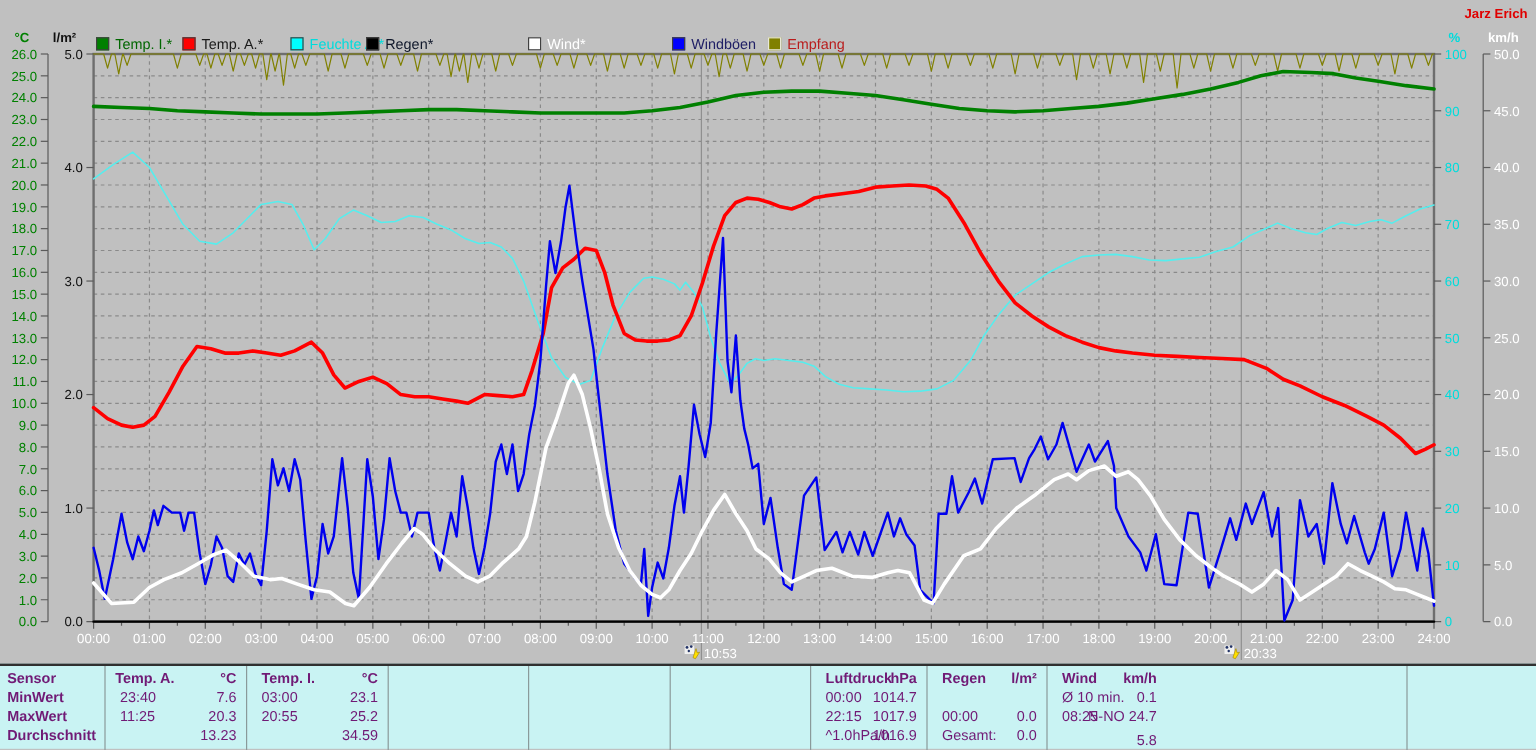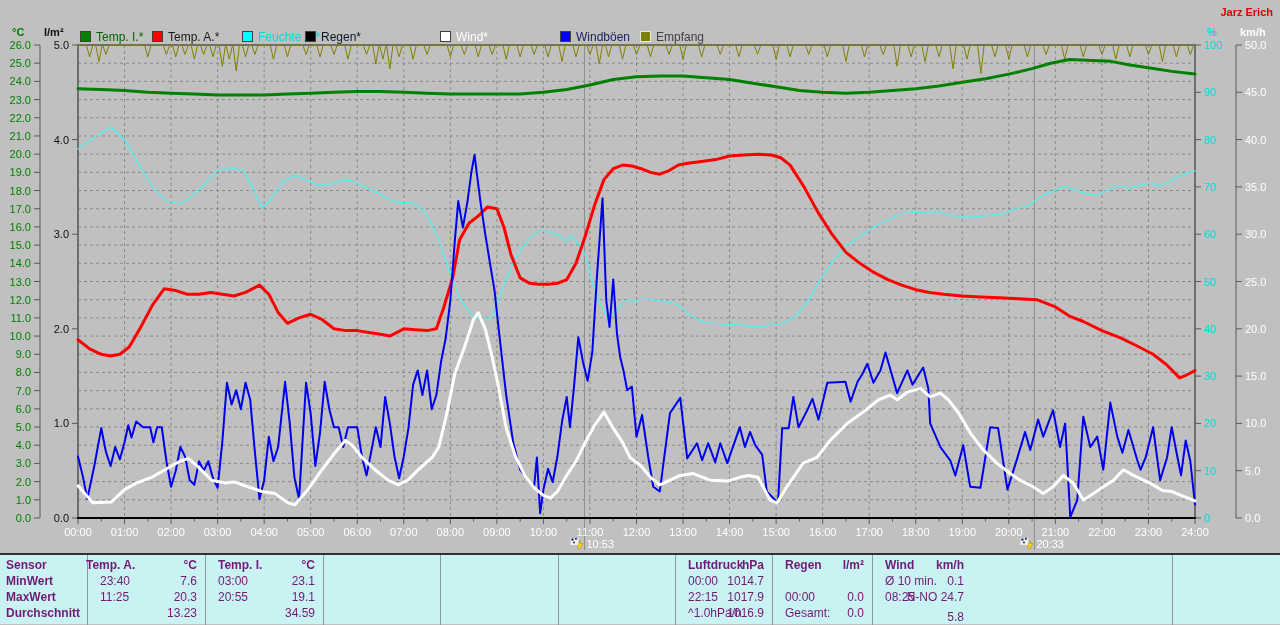--- a/index.html
+++ b/index.html
@@ -34,21 +34,21 @@
   <div class="axtitle ax-lm">l/m²</div>
   <div class="axtitle ax-pc">%</div>
   <div class="axtitle ax-kh">km/h</div>
   <div id="legend">
       <div class="lgi" style="left: 80px;"><span class="lgsq" style="background: rgb(0, 128, 0);"></span><span style="color: rgb(0, 102, 0);">Temp. I.*</span></div>
       <div class="lgi" style="left: 152px;"><span class="lgsq" style="background: rgb(255, 0, 0);"></span><span style="color: rgb(26, 26, 26);">Temp. A.*</span></div>
       <div class="lgi" style="left: 242px;"><span class="lgsq" style="background: rgb(0, 255, 255);"></span><span style="color: rgb(0, 220, 220);">Feuchte A.*</span></div>
       <div class="lgi" style="left: 305px;"><span class="lgsq" style="background: rgb(0, 0, 0);"></span><span style="color: #0f172a;">Regen*</span></div>
       <div class="lgi" style="left: 440px;"><span class="lgsq" style="background: rgb(255, 255, 255);"></span><span style="color: rgb(255, 255, 255);">Wind*</span></div>
       <div class="lgi" style="left: 560px;"><span class="lgsq" style="background: rgb(0, 0, 255);"></span><span style="color: rgb(32, 32, 102); text-align: center;">Windböen</span></div>
-      <div class="lgi" style="left: 640px;"><span class="lgsq" style="background: rgb(128, 128, 0); border-color: rgb(232, 232, 216);"></span><span style="color: #404040;">Empfang</span></div>
+      <div class="lgi" style="left: 640px;"><span class="lgsq" style="background: rgb(128, 128, 0); border-color: rgb(232, 232, 216);"></span><span style="color: #b91c1c;">Empfang</span></div>
     </div>
   <svg id="plot" width="1280" height="553" viewBox="0 0 1280 553">
       <line x1="78" y1="499.81" x2="1195" y2="499.81" stroke="#8a8a8a" stroke-width="1" stroke-dasharray="3 3"></line>
       <line x1="78" y1="481.62" x2="1195" y2="481.62" stroke="#8a8a8a" stroke-width="1" stroke-dasharray="3 3"></line>
       <line x1="78" y1="463.42" x2="1195" y2="463.42" stroke="#8a8a8a" stroke-width="1" stroke-dasharray="3 3"></line>
       <line x1="78" y1="445.23" x2="1195" y2="445.23" stroke="#8a8a8a" stroke-width="1" stroke-dasharray="3 3"></line>
       <line x1="78" y1="427.04" x2="1195" y2="427.04" stroke="#8a8a8a" stroke-width="1" stroke-dasharray="3 3"></line>
       <line x1="78" y1="408.85" x2="1195" y2="408.85" stroke="#8a8a8a" stroke-width="1" stroke-dasharray="3 3"></line>
       <line x1="78" y1="390.65" x2="1195" y2="390.65" stroke="#8a8a8a" stroke-width="1" stroke-dasharray="3 3"></line>
       <line x1="78" y1="372.46" x2="1195" y2="372.46" stroke="#8a8a8a" stroke-width="1" stroke-dasharray="3 3"></line>
@@ -312,33 +312,33 @@
       <div class="vsep" style="left: 440px;"></div>
       <div class="vsep" style="left: 558px;"></div>
       <div class="vsep" style="left: 675px;"></div>
       <div class="vsep" style="left: 772px;"></div>
       <div class="vsep" style="left: 872px;"></div>
       <div class="vsep" style="left: 1172px;"></div>
       <div class="cell b" style="left: 6px; top: 3px; width: 78px;">Sensor</div>
       <div class="cell b" style="left: 6px; top: 19px; width: 78px;">MinWert</div>
       <div class="cell b" style="left: 6px; top: 35px; width: 78px;">MaxWert</div>
       <div class="cell b" style="left: 6px; top: 51px; width: 78px;">Durchschnitt</div>
-      <div class="cell b" style="left: 86px; top: 3px; width: 97px;">Temp. A.</div>
+      <div class="cell b" style="left: 96px; top: 3px; width: 97px;">Temp. A.</div>
       <div class="cell b ra" style="left: 100px; top: 3px; width: 97px;">°C</div>
       <div class="cell" style="left: 100px; top: 19px; width: 97px;">23:40</div>
       <div class="cell ra" style="left: 100px; top: 19px; width: 97px;">7.6</div>
       <div class="cell" style="left: 100px; top: 35px; width: 97px;">11:25</div>
       <div class="cell ra" style="left: 100px; top: 35px; width: 97px;">20.3</div>
       <div class="cell ra" style="left: 100px; top: 51px; width: 97px;">13.23</div>
       <div class="cell b" style="left: 218px; top: 3px; width: 97px;">Temp. I.</div>
       <div class="cell b ra" style="left: 218px; top: 3px; width: 97px;">°C</div>
       <div class="cell" style="left: 218px; top: 19px; width: 97px;">03:00</div>
       <div class="cell ra" style="left: 218px; top: 19px; width: 97px;">23.1</div>
       <div class="cell" style="left: 218px; top: 35px; width: 97px;">20:55</div>
-      <div class="cell ra" style="left: 218px; top: 35px; width: 97px;">19.1</div>
+      <div class="cell ra" style="left: 218px; top: 35px; width: 97px;">25.2</div>
       <div class="cell ra" style="left: 218px; top: 51px; width: 97px;">34.59</div>
       <div class="cell b" style="left: 688px; top: 3px; width: 76px;">Luftdruck</div>
       <div class="cell b ra" style="left: 688px; top: 3px; width: 76px;">hPa</div>
       <div class="cell" style="left: 688px; top: 19px; width: 76px;">00:00</div>
       <div class="cell ra" style="left: 688px; top: 19px; width: 76px;">1014.7</div>
       <div class="cell" style="left: 688px; top: 35px; width: 76px;">22:15</div>
       <div class="cell ra" style="left: 688px; top: 35px; width: 76px;">1017.9</div>
       <div class="cell" style="left: 688px; top: 51px; width: 76px;">^1.0hPa/h</div>
       <div class="cell ra" style="left: 688px; top: 51px; width: 76px;">1016.9</div>
       <div class="cell b" style="left: 785px; top: 3px; width: 79px;">Regen</div>

